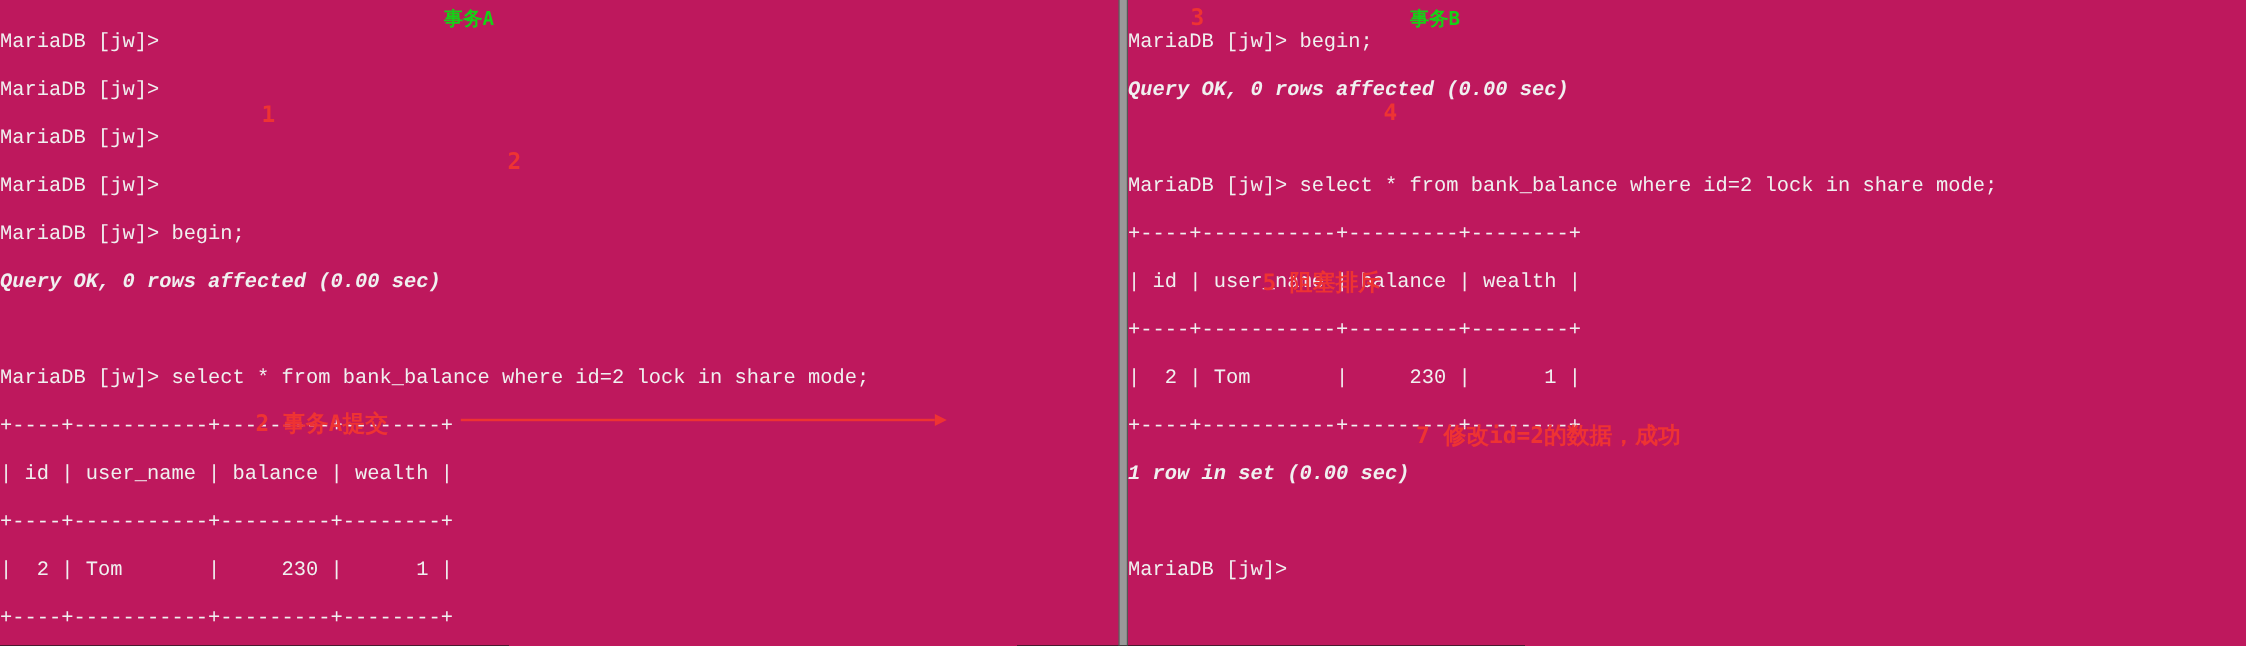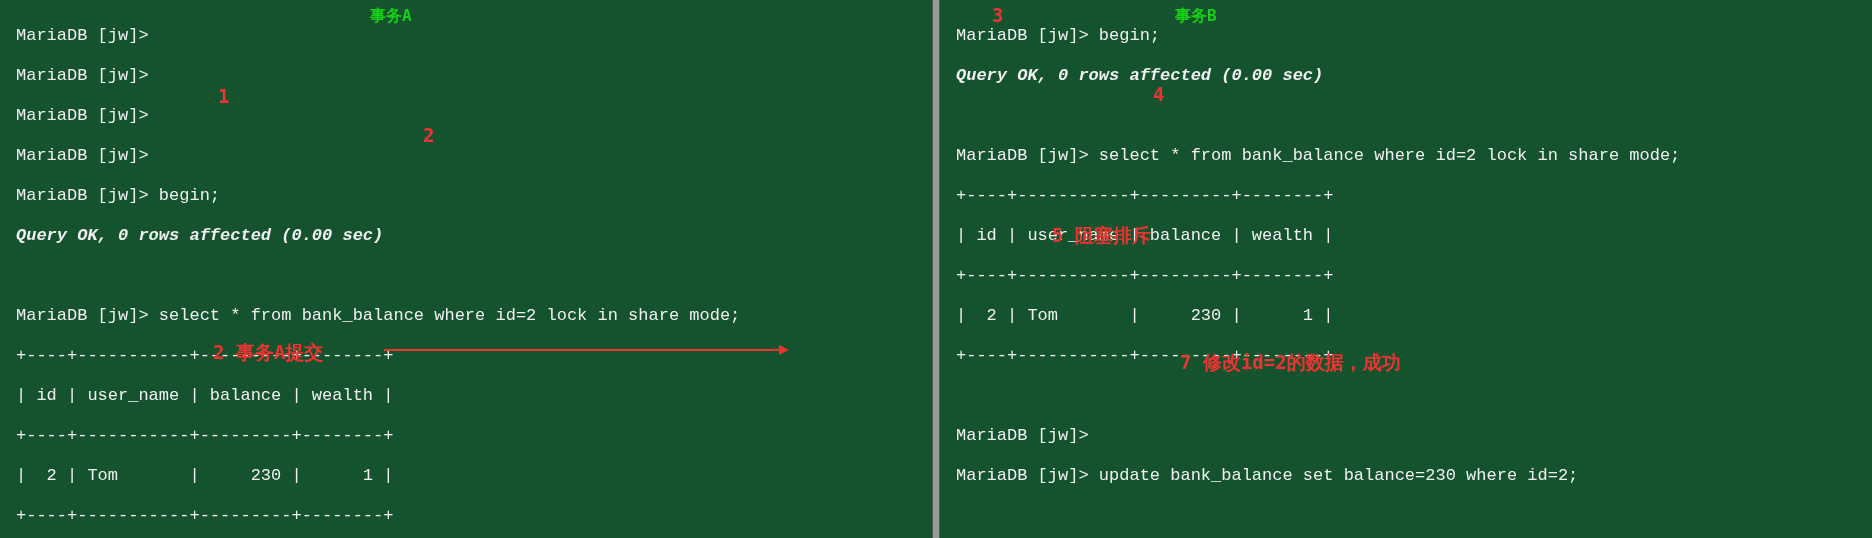--- a/index.html
+++ b/index.html
@@ -9,22 +9,22 @@
     height: 538px;
     display: flex;
     position: relative;
     font-family: "Courier New", monospace;
     font-size: 17px;
     color: #f0f0f0;
     overflow: hidden;
   }
   .pane {
     flex: 1;
-    background: #14532d;
-    padding: 6px 16px;
+    background: #be185d;
+    padding: 6px 0;
     position: relative;
     white-space: pre;
     line-height: 20px;
   }
   .divider {
     width: 8px;
     background: #999;
     border-left: 1px solid #555;
     border-right: 1px solid #555;
   }
@@ -83,23 +83,23 @@
 <div class="pane">
 <div>MariaDB [jw]&gt; begin;</div>
 <div class="bold">Query OK, 0 rows affected (0.00 sec)</div>
 <div>&nbsp;</div>
 <div>MariaDB [jw]&gt; select * from bank_balance where id=2 lock in share mode;</div>
 <div>+----+-----------+---------+--------+</div>
 <div>| id | user_name | balance | wealth |</div>
 <div>+----+-----------+---------+--------+</div>
 <div>|  2 | Tom       |     230 |      1 |</div>
 <div>+----+-----------+---------+--------+</div>
+<div class="bold">1 row in set (0.00 sec)</div>
 <div>&nbsp;</div>
 <div>MariaDB [jw]&gt;</div>
-<div>MariaDB [jw]&gt; update bank_balance set balance=230 where id=2;</div>
 
 
 
 
 
 
 
 
 </div>
 

